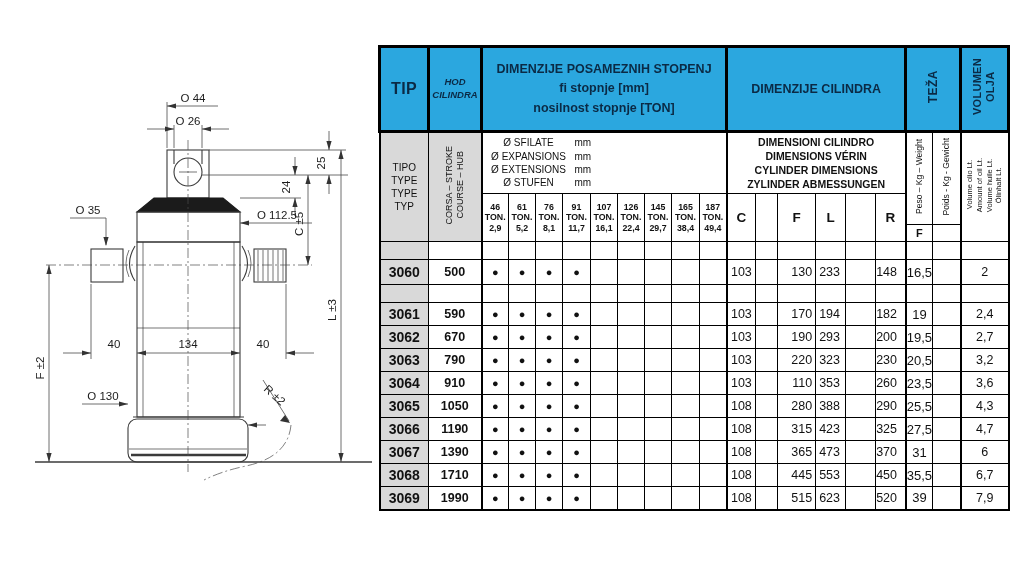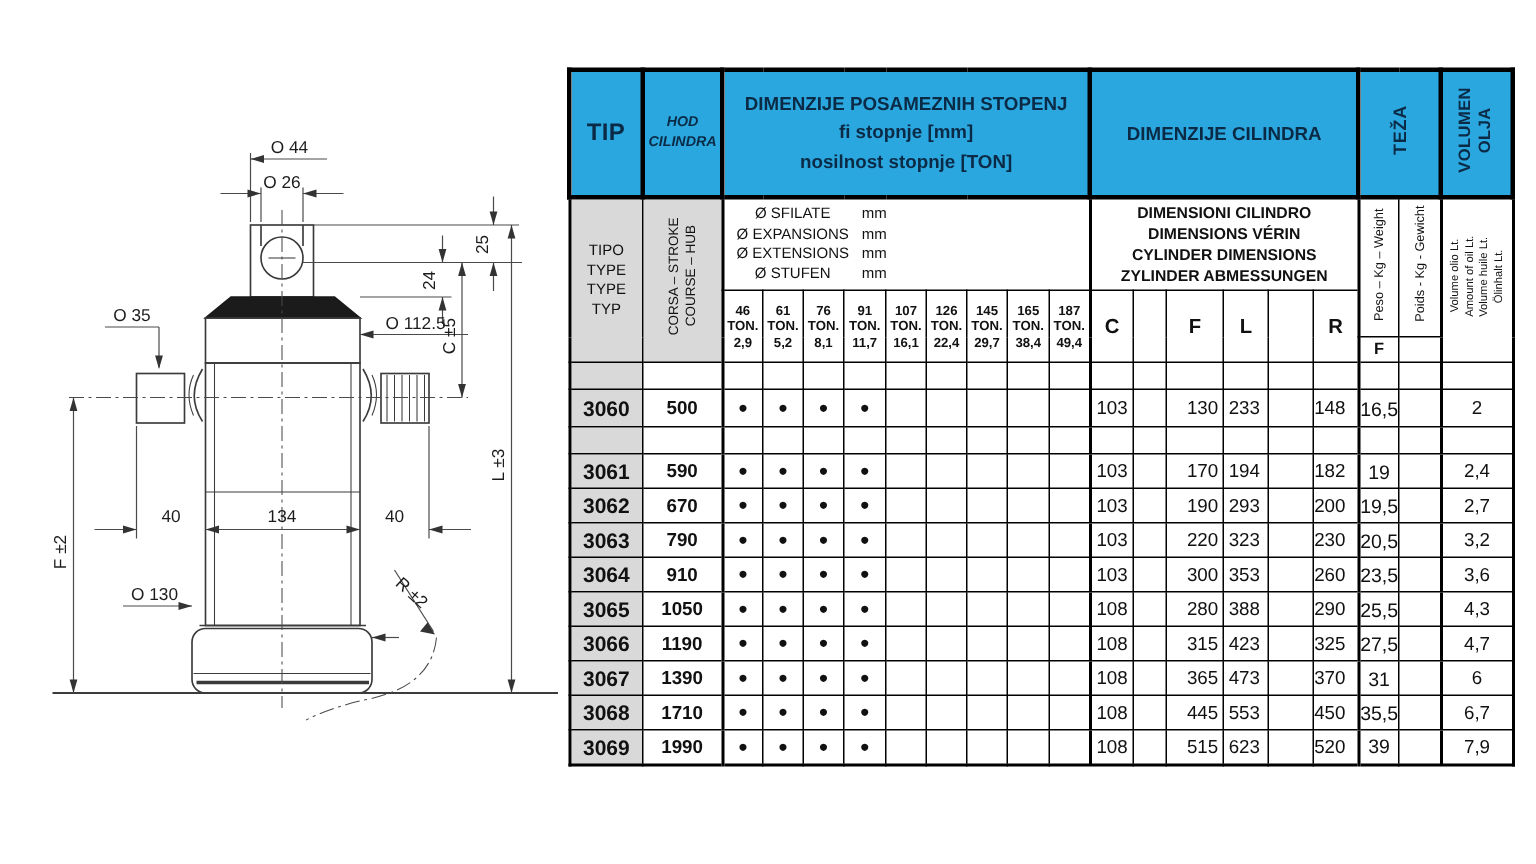--- a/index.html
+++ b/index.html
@@ -426,21 +426,21 @@
             <td class="dot">●</td>
             <td class="dot">●</td>
             <td class="dot">●</td>
             <td class="dot"></td>
             <td class="dot"></td>
             <td class="dot"></td>
             <td class="dot"></td>
             <td class="dot"></td>
             <td class="col-c">103</td>
             <td></td>
-            <td class="col-f">300</td>
+            <td class="col-f">110</td>
             <td class="col-l">353</td>
             <td></td>
             <td class="col-r">260</td>
             <td class="wt">23,5</td>
             <td class="wt"></td>
             <td class="vol">3,6</td>
           </tr>
           <tr class="data">
             <td class="tipcol">3065</td>
             <td class="hodcol">1050</td>

